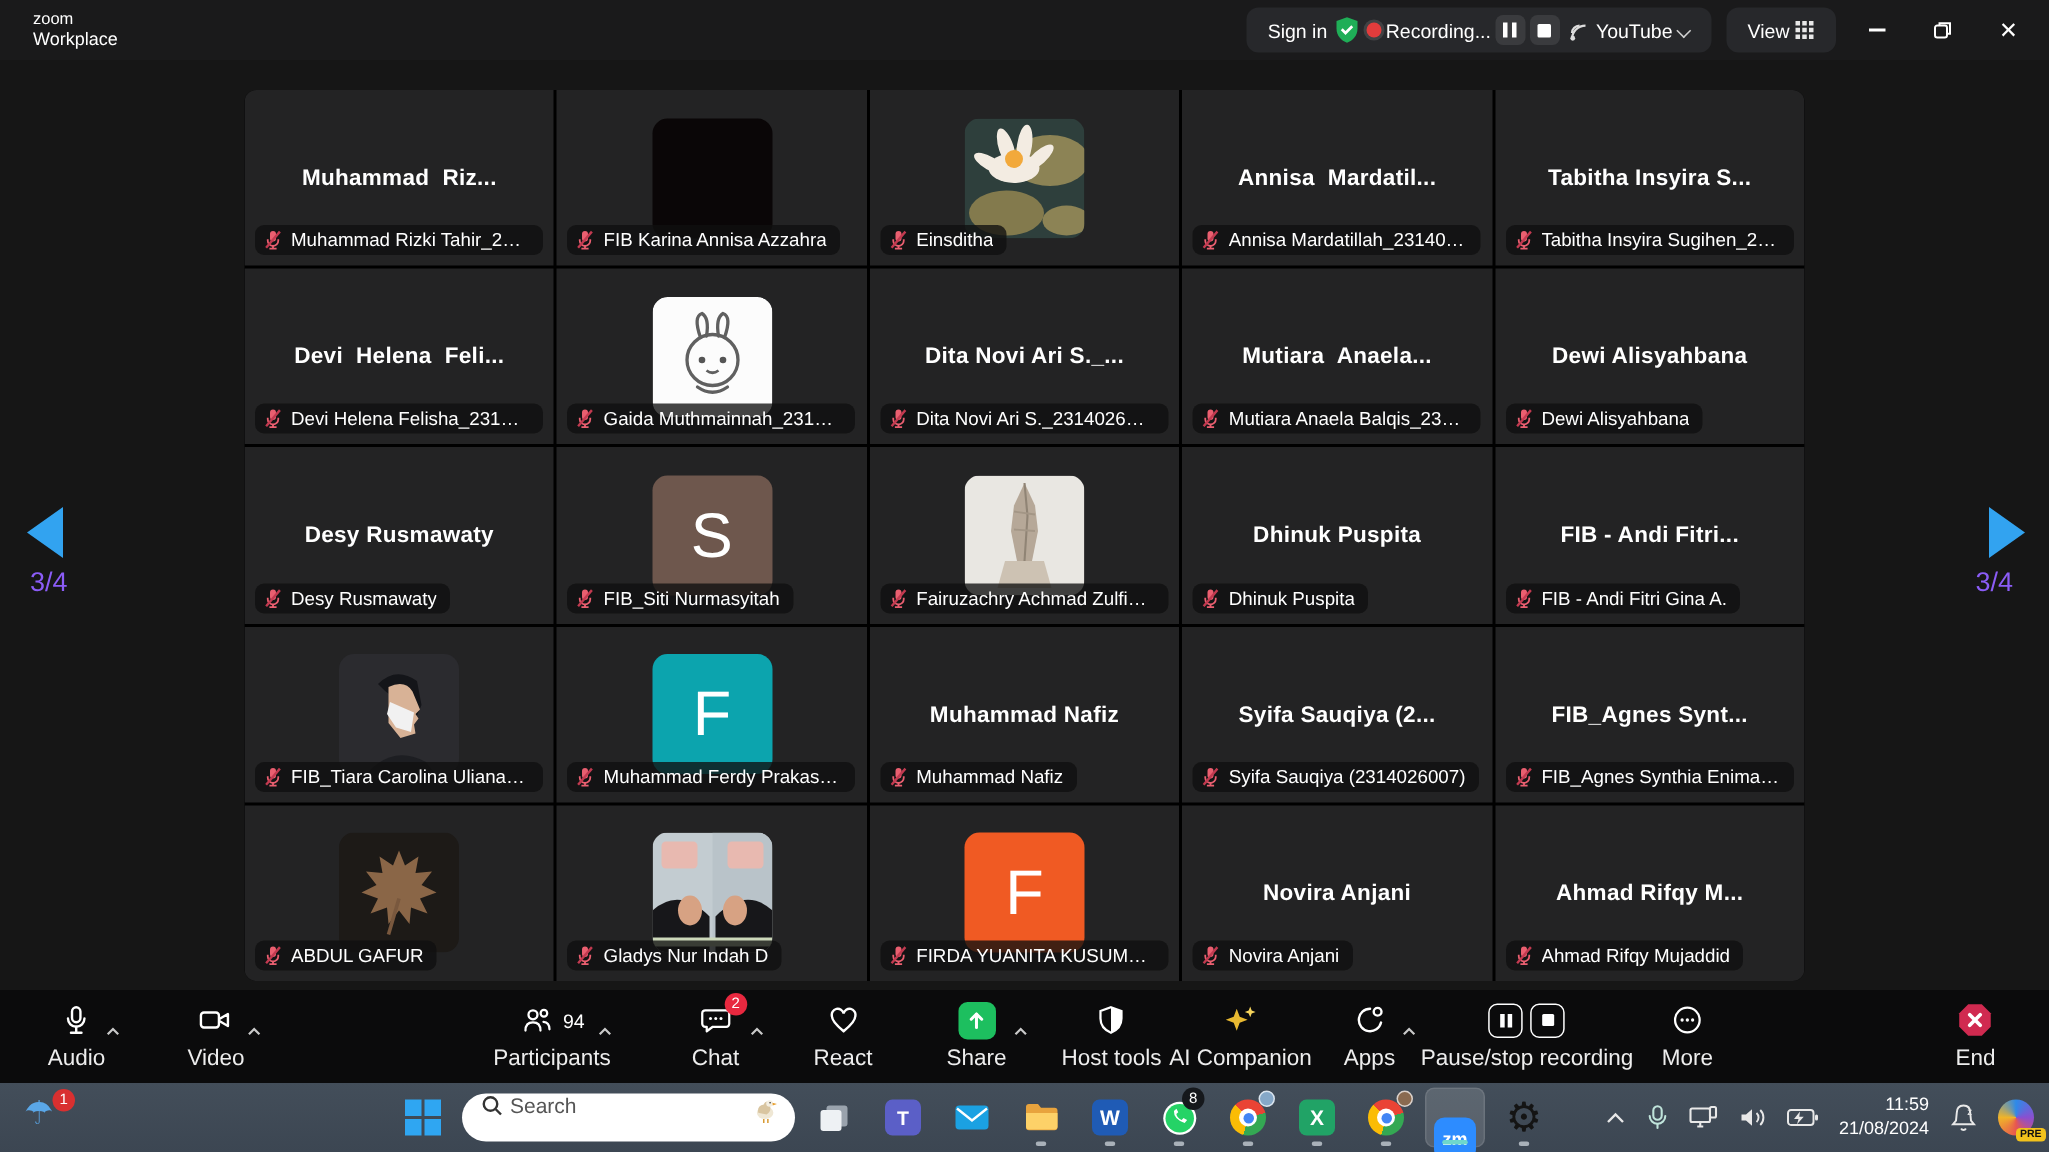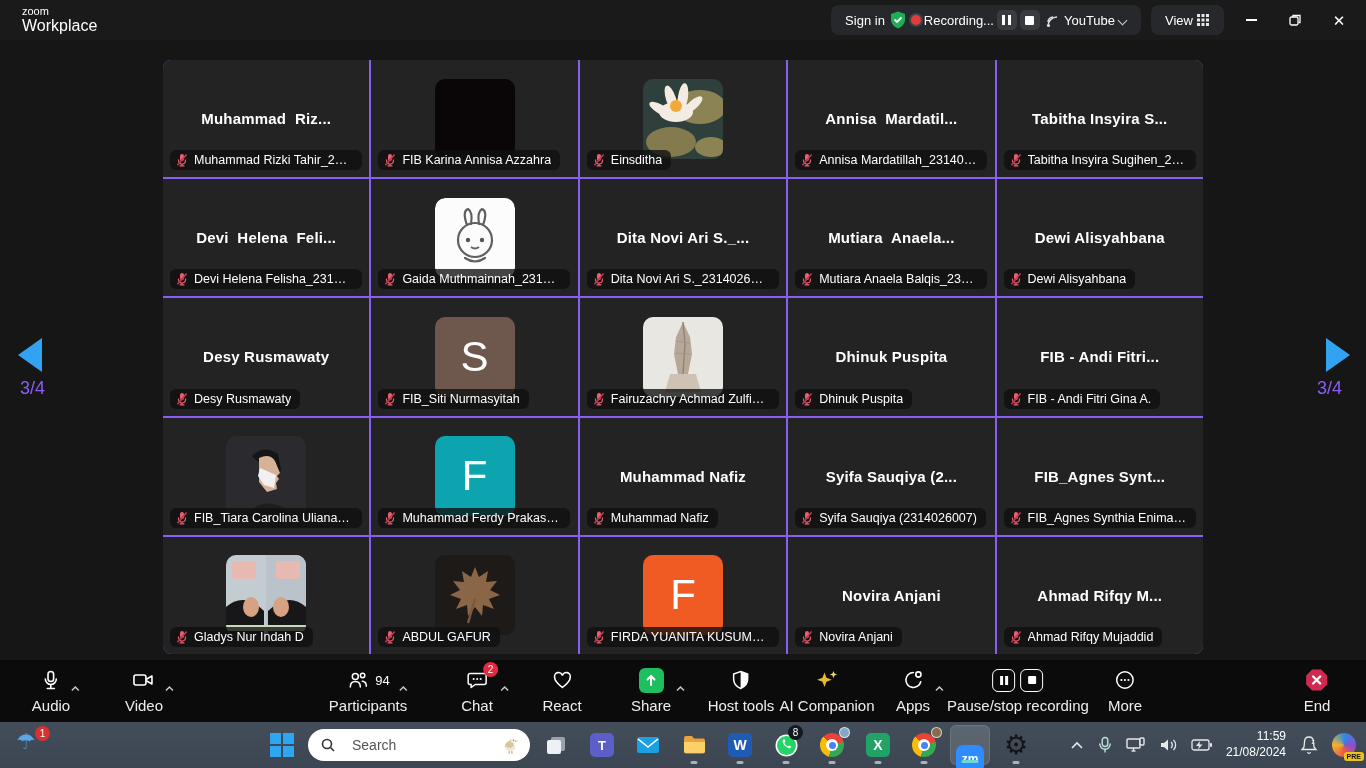--- a/index.html
+++ b/index.html
@@ -3,36 +3,36 @@
 <meta charset="utf-8">
 <style>
   * { margin:0; padding:0; box-sizing:border-box; }
   html,body { width:1366px; height:768px; overflow:hidden; }
   body { position:relative; background:#161616; font-family:"Liberation Sans",sans-serif; }
 
   
   .titlebar{position:absolute;top:0;left:0;right:0;height:40px;background:#1a1a1b;display:flex;align-items:center;z-index:5;}
   .logo{padding-left:22px;color:#fff;line-height:1;}
   .logo .z1{font-size:11px;font-weight:400;display:block;margin-bottom:1px;}
-  .logo .z2{font-size:16px;font-weight:400;display:block;}
+  .logo .z2{font-size:12px;font-weight:400;display:block;}
   .tb-right{margin-left:auto;display:flex;align-items:center;gap:10px;padding-right:10px;}
   .pill{background:#27282b;border-radius:8px;height:30px;display:flex;align-items:center;gap:3px;padding:0 14px;font-size:13px;color:#fff;}
   .rec-dot{width:10px;height:10px;border-radius:50%;background:#e23c3c;box-shadow:0 0 0 2px rgba(255,255,255,.12);}
   .chip{width:20px;height:20px;border-radius:5px;background:#3a3b3e;display:flex;align-items:center;justify-content:center;}
   .chip .bars{display:flex;gap:3px;}
   .chip .bars i{display:block;width:3px;height:10px;background:#fff;}
   .chip .sq{display:block;width:9px;height:9px;background:#fff;border-radius:1px;}
   .chev{width:9px;height:9px;display:inline-block;position:relative;}
   .chev::after{content:"";position:absolute;left:1px;top:1px;width:6px;height:6px;border-right:1.6px solid #cfcfcf;border-bottom:1.6px solid #cfcfcf;transform:rotate(45deg);}
   .winbtn{width:34px;height:30px;display:flex;align-items:center;justify-content:center;color:#fff;}
   .min-bar{width:11px;height:1.6px;background:#fff;display:block;}
   .close-x{font-size:15px;line-height:1;}
 
   
-  .grid{position:absolute;left:163px;top:60px;width:1040px;height:594px;display:grid;grid-template-rows:repeat(5,1fr);grid-template-columns:repeat(5,1fr);gap:2px;background:#8b5cf6;border-radius:8px;overflow:hidden;}
+  .grid{position:absolute;left:163px;top:60px;width:1040px;height:594px;display:grid;grid-template-rows:repeat(5,1fr);grid-template-columns:repeat(5,1fr);gap:2px;background:#000000;border-radius:8px;overflow:hidden;}
   .tile{background:#232324;position:relative;display:flex;align-items:center;justify-content:center;}
   .tile-name{font-weight:700;font-size:15px;color:#fff;white-space:pre;letter-spacing:.2px;}
   .av{width:80px;height:80px;border-radius:10px;overflow:hidden;flex:0 0 auto;}
   .av svg{display:block;width:100%;height:100%;}
   .av-dark{background:#0a0607;}
   .av-letter{display:flex;align-items:center;justify-content:center;font-size:42px;color:#fff;font-weight:400;}
   .tile-label{position:absolute;left:7px;bottom:7px;display:flex;align-items:center;gap:5px;background:rgba(16,16,16,.78);border-radius:6px;padding:3px 9px 3px 5px;font-size:12.5px;color:#fff;max-width:93%;white-space:nowrap;overflow:hidden;}
   .tile-label svg{flex:0 0 auto;}
   .tile-label span{overflow:hidden;text-overflow:ellipsis;}
 
@@ -59,21 +59,21 @@
   .taskbar{position:absolute;left:0;right:0;bottom:0;height:46px;background:linear-gradient(#434e5a,#3c4652);z-index:6;}
   .tb-weather{position:absolute;left:16px;top:7px;width:30px;height:30px;font-size:22px;color:#5aa7e8;}
   .tb-weather .nbadge{position:absolute;top:-3px;right:-4px;width:15px;height:15px;border-radius:50%;background:#d93030;color:#fff;font-size:10px;display:flex;align-items:center;justify-content:center;}
   .tb-center{position:absolute;left:262px;top:3px;height:40px;display:flex;align-items:center;gap:6px;}
   .slot{width:40px;height:40px;display:flex;align-items:center;justify-content:center;position:relative;cursor:pointer;}
   .run::after{content:"";position:absolute;bottom:1px;left:50%;transform:translateX(-50%);width:7px;height:3px;border-radius:2px;background:#a9b1b9;}
   .slot-zoom{background:rgba(255,255,255,.14);border:1px solid rgba(255,255,255,.10);border-radius:6px;}
   .slot-zoom::after{content:"";position:absolute;bottom:1px;left:50%;transform:translateX(-50%);width:17px;height:3px;border-radius:2px;background:#6fd8cc;}
   .win-logo{display:grid;grid-template-columns:11px 11px;grid-template-rows:11px 11px;gap:2px;}
   .win-logo i{background:#2fa6f2;display:block;}
-  .search-pill{width:222px;height:32px;background:#fff;border-radius:16px;display:flex;align-items:center;padding:0 8px 0 12px;gap:16px;}
+  .search-pill{width:222px;height:32px;background:#fff;border-radius:16px;display:flex;align-items:flex-start;padding:0 8px 0 12px;gap:4px;}
   .search-pill .stext{color:#555;font-size:14px;flex:1;}
   .sq-letter{border-radius:5px;color:#fff;font-weight:700;display:flex;align-items:center;justify-content:center;}
   .teams{width:24px;height:24px;background:#5b5fc7;font-size:13px;}
   .word{width:24px;height:24px;background:#1f5bb5;font-size:14px;}
   .excel{width:24px;height:24px;background:#21a366;font-size:14px;}
   .zoomapp{width:28px;height:28px;background:#2d8cff;font-size:12px;border-radius:7px;margin-top:28px;}
   .chrome{width:24px;height:24px;border-radius:50%;background:conic-gradient(from -45deg,#ea4335 0 120deg,#34a853 0 240deg,#fbbc05 0 360deg);position:relative;}
   .chrome::before{content:"";position:absolute;left:6px;top:6px;width:12px;height:12px;border-radius:50%;background:#fff;}
   .chrome::after{content:"";position:absolute;left:8.5px;top:8.5px;width:7px;height:7px;border-radius:50%;background:#4285f4;}
   .ovl{position:absolute;right:2px;top:2px;width:11px;height:11px;border-radius:50%;border:1px solid rgba(255,255,255,.7);z-index:2;}
@@ -434,57 +434,57 @@
           <path d="M3.5 6.5 v1 a3.5 3.5 0 0 0 7 0 v-1" stroke="#ea5f70" stroke-width="1.2" fill="none"></path>
           <path d="M7 11 v1.6 M4.6 12.8 h4.8" stroke="#ea5f70" stroke-width="1.2" fill="none"></path>
           <path d="M2.4 12.2 L11.6 1.4" stroke="#c23a50" stroke-width="1.6"></path>
         </svg>
         <span>FIB_Agnes Synthia Enimawati</span>
       </div>
     </div>
     <div class="tile">
       <div class="av">
         <svg viewBox="0 0 80 80">
+          <rect width="80" height="80" fill="#1d1a17"></rect>
+          <path d="M40 12 l4 10 9 -6 -2 11 11 -1 -7 9 10 5 -11 4 5 10 -11 -4 -1 11 -7 -9 -7 9 -1 -11 -11 4 5 -10 -11 -4 10 -5 -7 -9 11 1 -2 -11 9 6 z" fill="#8a6647"></path>
+          <path d="M40 44 l-7 24" stroke="#79583e" stroke-width="2.4" fill="none"></path>
+        </svg>
+      </div>
+      <div class="tile-label">
+        <svg width="14" height="14" viewBox="0 0 14 14">
+          <rect x="5" y="1" width="4" height="7" rx="2" fill="#ea5f70"></rect>
+          <path d="M3.5 6.5 v1 a3.5 3.5 0 0 0 7 0 v-1" stroke="#ea5f70" stroke-width="1.2" fill="none"></path>
+          <path d="M7 11 v1.6 M4.6 12.8 h4.8" stroke="#ea5f70" stroke-width="1.2" fill="none"></path>
+          <path d="M2.4 12.2 L11.6 1.4" stroke="#c23a50" stroke-width="1.6"></path>
+        </svg>
+        <span>ABDUL GAFUR</span>
+      </div>
+    </div>
+    <div class="tile">
+      <div class="av">
+        <svg viewBox="0 0 80 80">
           <rect width="80" height="80" fill="#c3ccd1"></rect>
           <rect x="40" width="40" height="80" fill="#b9c3c9"></rect>
           <rect x="6" y="6" width="24" height="18" rx="3" fill="#e8b9b0"></rect>
           <rect x="50" y="6" width="24" height="18" rx="3" fill="#e8b9b0"></rect>
           <path d="M0 52 q18 -16 38 4 v24 h-38 z" fill="#17171a"></path>
           <path d="M80 52 q-18 -16 -38 4 v24 h38 z" fill="#17171a"></path>
           <ellipse cx="25" cy="52" rx="8" ry="10" fill="#d7a283"></ellipse>
           <ellipse cx="55" cy="52" rx="8" ry="10" fill="#d7a283"></ellipse>
           <rect y="70" width="80" height="6" fill="#ccd8ba"></rect>
         </svg>
       </div>
       <div class="tile-label">
         <svg width="14" height="14" viewBox="0 0 14 14">
           <rect x="5" y="1" width="4" height="7" rx="2" fill="#ea5f70"></rect>
           <path d="M3.5 6.5 v1 a3.5 3.5 0 0 0 7 0 v-1" stroke="#ea5f70" stroke-width="1.2" fill="none"></path>
           <path d="M7 11 v1.6 M4.6 12.8 h4.8" stroke="#ea5f70" stroke-width="1.2" fill="none"></path>
           <path d="M2.4 12.2 L11.6 1.4" stroke="#c23a50" stroke-width="1.6"></path>
         </svg>
         <span>Gladys Nur Indah D</span>
-      </div>
-    </div>
-    <div class="tile">
-      <div class="av">
-        <svg viewBox="0 0 80 80">
-          <rect width="80" height="80" fill="#1d1a17"></rect>
-          <path d="M40 12 l4 10 9 -6 -2 11 11 -1 -7 9 10 5 -11 4 5 10 -11 -4 -1 11 -7 -9 -7 9 -1 -11 -11 4 5 -10 -11 -4 10 -5 -7 -9 11 1 -2 -11 9 6 z" fill="#8a6647"></path>
-          <path d="M40 44 l-7 24" stroke="#79583e" stroke-width="2.4" fill="none"></path>
-        </svg>
-      </div>
-      <div class="tile-label">
-        <svg width="14" height="14" viewBox="0 0 14 14">
-          <rect x="5" y="1" width="4" height="7" rx="2" fill="#ea5f70"></rect>
-          <path d="M3.5 6.5 v1 a3.5 3.5 0 0 0 7 0 v-1" stroke="#ea5f70" stroke-width="1.2" fill="none"></path>
-          <path d="M7 11 v1.6 M4.6 12.8 h4.8" stroke="#ea5f70" stroke-width="1.2" fill="none"></path>
-          <path d="M2.4 12.2 L11.6 1.4" stroke="#c23a50" stroke-width="1.6"></path>
-        </svg>
-        <span>ABDUL GAFUR</span>
       </div>
     </div>
     <div class="tile">
       <div class="av av-letter" style="background:#f05a23">F</div>
       <div class="tile-label">
         <svg width="14" height="14" viewBox="0 0 14 14">
           <rect x="5" y="1" width="4" height="7" rx="2" fill="#ea5f70"></rect>
           <path d="M3.5 6.5 v1 a3.5 3.5 0 0 0 7 0 v-1" stroke="#ea5f70" stroke-width="1.2" fill="none"></path>
           <path d="M7 11 v1.6 M4.6 12.8 h4.8" stroke="#ea5f70" stroke-width="1.2" fill="none"></path>
           <path d="M2.4 12.2 L11.6 1.4" stroke="#c23a50" stroke-width="1.6"></path>

